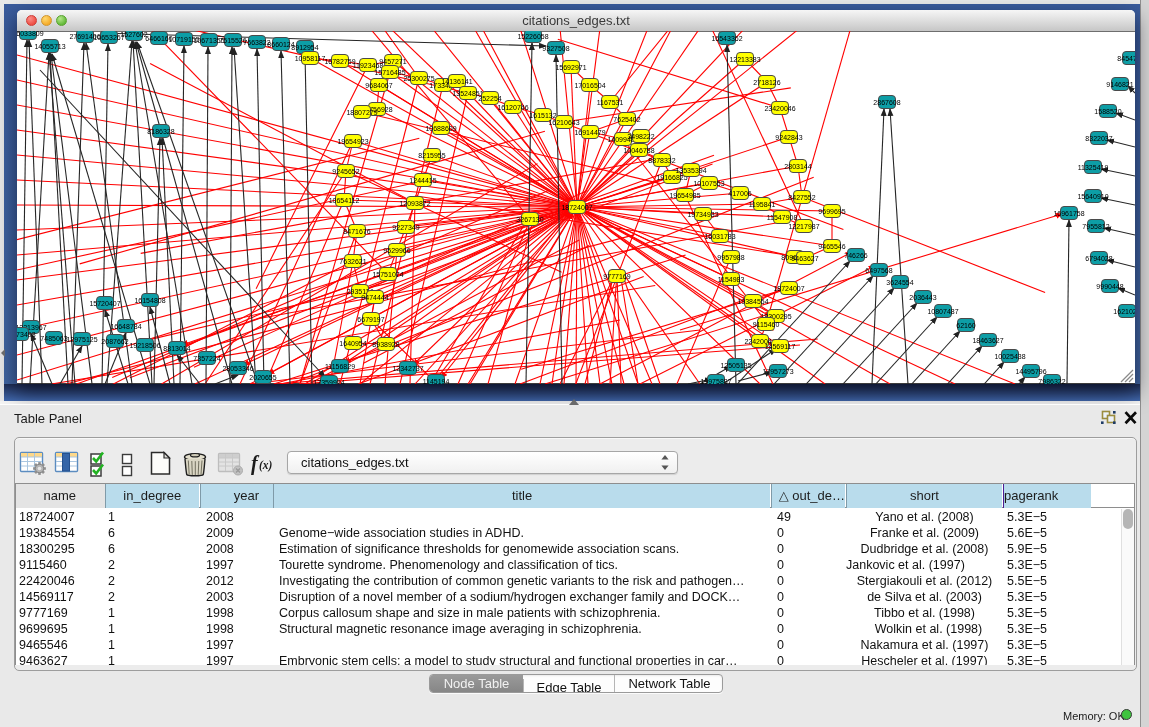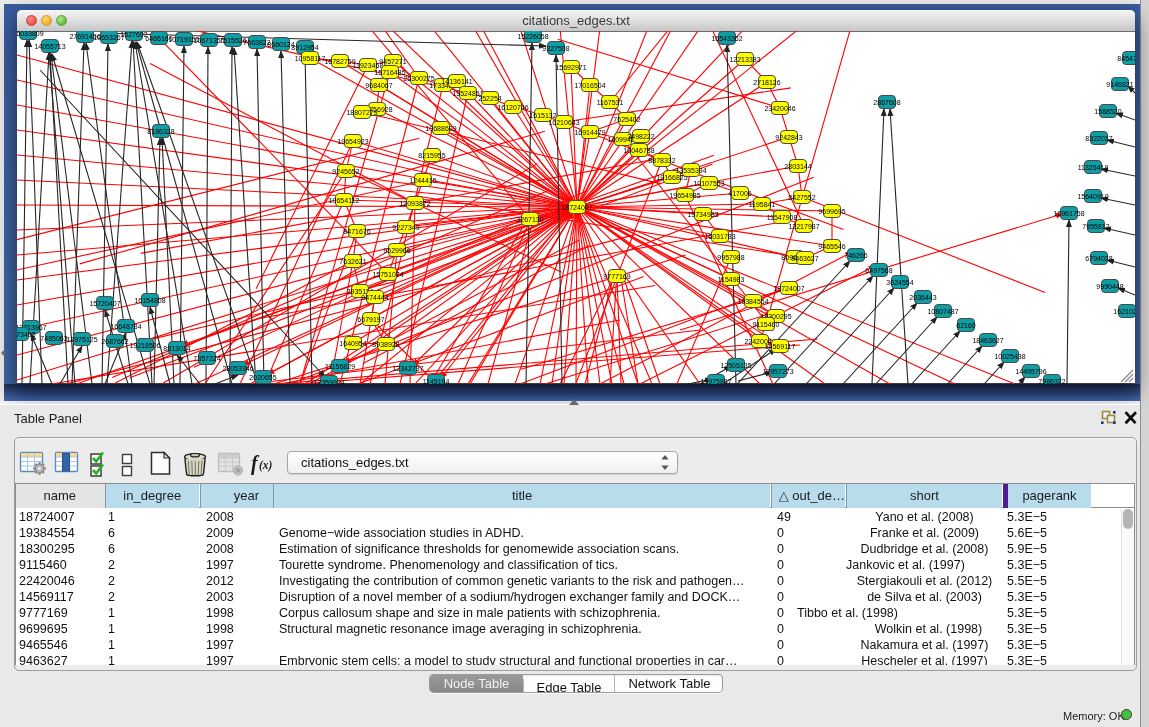--- a/index.html
+++ b/index.html
@@ -664,21 +664,21 @@
   </svg>
 </div>
 <div style="position:absolute;left:15px;top:483px;width:1120px;height:182px;background:#fff;border:1px solid #8e8e8e;border-bottom:none;overflow:hidden">
     <div style="position:absolute;left:0;top:0;width:1120px;height:24px;border-bottom:1px solid #8e8e8e">
       <div style="position:absolute;left:-1px;top:0;width:89.5px;height:24px;background:#e4e4e4;text-align:center;font-size:13px;line-height:24px;color:#1c1c1c;white-space:nowrap;overflow:hidden">name</div>
       <div style="position:absolute;left:88.5px;top:0;width:94.5px;height:24px;background:#b9dcec;border-left:1px solid #7f9aa8;text-align:center;font-size:13px;line-height:24px;color:#1c1c1c;white-space:nowrap;overflow:hidden">in_degree</div>
       <div style="position:absolute;left:184px;top:0;width:92px;height:24px;background:#b9dcec;border-left:1px solid #7f9aa8;text-align:center;font-size:13px;line-height:24px;color:#1c1c1c;white-space:nowrap;overflow:hidden">year</div>
       <div style="position:absolute;left:257px;top:0;width:497px;height:24px;background:#b9dcec;border-left:1px solid #7f9aa8;text-align:center;font-size:13px;line-height:24px;color:#1c1c1c;white-space:nowrap;overflow:hidden">title</div>
       <div style="position:absolute;left:755px;top:0;width:74px;height:24px;background:#b9dcec;border-left:1px solid #7f9aa8;text-align:right;padding-left:6px;font-size:13px;line-height:24px;color:#1c1c1c;white-space:nowrap;overflow:hidden">△ out_de…</div>
       <div style="position:absolute;left:830px;top:0;width:156px;height:24px;background:#b9dcec;border-left:1px solid #7f9aa8;text-align:center;font-size:13px;line-height:24px;color:#1c1c1c;white-space:nowrap;overflow:hidden">short</div>
-      <div style="position:absolute;left:987px;top:0;width:88px;height:24px;background:#b9dcec;border-left:5px solid #4c1d95;text-align:center;font-size:13px;line-height:24px;color:#1c1c1c;white-space:nowrap;overflow:hidden">pagerank</div>
+      <div style="position:absolute;left:987px;top:0;width:88px;height:24px;background:#b9dcec;border-left:1px solid #4c1d95;text-align:left;font-size:13px;line-height:24px;color:#1c1c1c;white-space:nowrap;overflow:hidden">pagerank</div>
     </div>
     <div style="position:absolute;left:0;top:25px;width:1120px;height:16px;font-size:12.5px;line-height:16px;color:#111;white-space:nowrap">
       <span style="position:absolute;left:3px">18724007</span>
       <span style="position:absolute;left:92px">1</span>
       <span style="position:absolute;left:190px">2008</span>
       <span style="position:absolute;left:761px">49</span>
       <span style="position:absolute;left:830px;width:157px;text-align:center;display:inline-block">Yano et al. (2008)</span>
       <span style="position:absolute;left:991px">5.3E−5</span>
     </div>
     <div style="position:absolute;left:0;top:41px;width:1120px;height:16px;font-size:12.5px;line-height:16px;color:#111;white-space:nowrap">
@@ -725,21 +725,21 @@
       <span style="position:absolute;left:761px">0</span>
       <span style="position:absolute;left:830px;width:157px;text-align:center;display:inline-block">de Silva et al. (2003)</span>
       <span style="position:absolute;left:991px">5.3E−5</span>
     </div>
     <div style="position:absolute;left:0;top:121px;width:1120px;height:16px;font-size:12.5px;line-height:16px;color:#111;white-space:nowrap">
       <span style="position:absolute;left:3px">9777169</span>
       <span style="position:absolute;left:92px">1</span>
       <span style="position:absolute;left:190px">1998</span>
       <span style="position:absolute;left:263px">Corpus callosum shape and size in male patients with schizophrenia.</span>
       <span style="position:absolute;left:761px">0</span>
-      <span style="position:absolute;left:781px;width:157px;text-align:left;display:inline-block">Tibbo et al. (1998)</span>
+      <span style="position:absolute;left:830px;width:157px;text-align:center;display:inline-block">Tibbo et al. (1998)</span>
       <span style="position:absolute;left:991px">5.3E−5</span>
     </div>
     <div style="position:absolute;left:0;top:137px;width:1120px;height:16px;font-size:12.5px;line-height:16px;color:#111;white-space:nowrap">
       <span style="position:absolute;left:3px">9699695</span>
       <span style="position:absolute;left:92px">1</span>
       <span style="position:absolute;left:190px">1998</span>
       <span style="position:absolute;left:263px">Structural magnetic resonance image averaging in schizophrenia.</span>
       <span style="position:absolute;left:761px">0</span>
       <span style="position:absolute;left:834px;width:157px;text-align:center;display:inline-block">Wolkin et al. (1998)</span>
       <span style="position:absolute;left:991px">5.3E−5</span>

